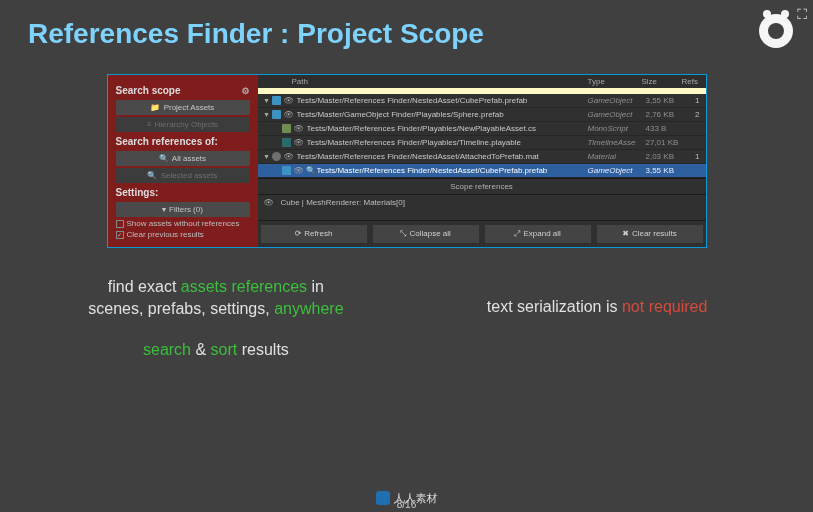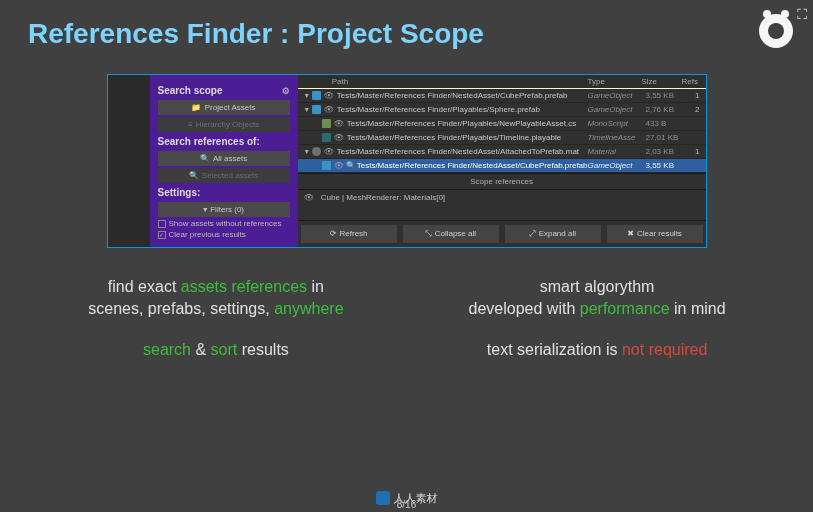--- a/index.html
+++ b/index.html
@@ -20,34 +20,34 @@
 
   .panel-wrap {
     margin:24px auto 0;
     width:600px;
     border:1px solid #0a98d6;
     background:#2b2b2b;
     display:flex;
     font-size:9px;
     color:#cfcfcf;
   }
-  .side { width:150px; background:#4c1d95; padding:6px 8px;margin-left:42px; }
+  .side { width:150px; background:#7f1d1d; padding:6px 8px; }
   .side h4 { font-size:10px; color:#ddd; font-weight:bold; margin:4px 0 4px; display:flex; align-items:center; gap:4px; }
   .side h4 .gear { font-size:9px; color:#aaa; margin-left:auto; }
   .side-btn {
     background:#4a4a4a; color:#c7c7c7; border:none; width:100%;
     padding:3px 0; margin:2px 0; font-size:8px; cursor:pointer;
     display:flex; justify-content:center; align-items:center; gap:3px;
   }
   .side-btn.dim { color:#6f6f6f; background:#3c3c3c; }
   .chk-row { display:flex; align-items:center; gap:3px; font-size:8px; color:#bdbdbd; margin:2px 0; }
   .chk { width:8px; height:8px; border:1px solid #888; display:inline-flex; align-items:center; justify-content:center; font-size:6px; }
 
   .right { flex:1; display:flex; flex-direction:column; background:#303030; }
-  .hdr { display:flex; background:#2e2e2e; border-bottom:1px solid #fef9c3; padding:2px 4px; font-size:8px; color:#a8a8a8; }
+  .hdr { display:flex; background:#2e2e2e; border-bottom:6px solid #fef9c3; padding:2px 4px; font-size:8px; color:#a8a8a8; }
   .hdr .path { flex:1; padding-left:30px; }
   .hdr .c { width:54px; }
   .rows { }
   .row {
     display:flex; align-items:center; padding:1px 4px;
     border-bottom:1px solid #262626; font-size:8px; color:#c8c8c8;
     min-height:14px;
   }
   .row.child { padding-left:14px; }
   .row.sel { background:#2e5f9e; color:#fff; }
@@ -130,21 +130,21 @@
           <span class="eye-ic">👁</span>
           <span class="path-t">Tests/Master/References Finder/NestedAsset/CubePrefab.prefab</span>
           <span class="c-type">GameObject</span>
           <span class="c-size">3,55 KB</span>
           <span class="c-refs">1</span>
         </div>
         <div class="row">
           <span class="chev">▾</span>
           <span class="ic-cube"></span>
           <span class="eye-ic">👁</span>
-          <span class="path-t">Tests/Master/References Finder/Playables/Sphere.prefab</span>
+          <span class="path-t">Tests/Master/GameObject Finder/Playables/Sphere.prefab</span>
           <span class="c-type">GameObject</span>
           <span class="c-size">2,76 KB</span>
           <span class="c-refs">2</span>
         </div>
         <div class="row child">
           <span class="chev"></span>
           <span class="ic-doc"></span>
           <span class="eye-ic">👁</span>
           <span class="path-t">Tests/Master/References Finder/Playables/NewPlayableAsset.cs</span>
           <span class="c-type">MonoScript</span>
@@ -200,24 +200,20 @@
   <div class="col">
     <div>
       <span>find exact </span><span class="g">assets references</span><span> in</span><br>
       <span>scenes, prefabs, settings, </span><span class="g">anywhere</span>
     </div>
     <div class="second">
       <span class="g">search</span><span> &amp; </span><span class="g">sort</span><span> results</span>
     </div>
   </div>
   <div class="col">
-    <div>
-      <span>smart algorythm</span><br>
-      <span>developed with </span><span class="g">performance</span><span> in mind</span>
-    </div>
     <div class="second">
       <span>text serialization is </span><span class="r">not required</span>
     </div>
   </div>
 </div>
 
 <div class="watermark">
   <span class="wm-ic"></span>
   <span>人人素材</span>
 </div>

